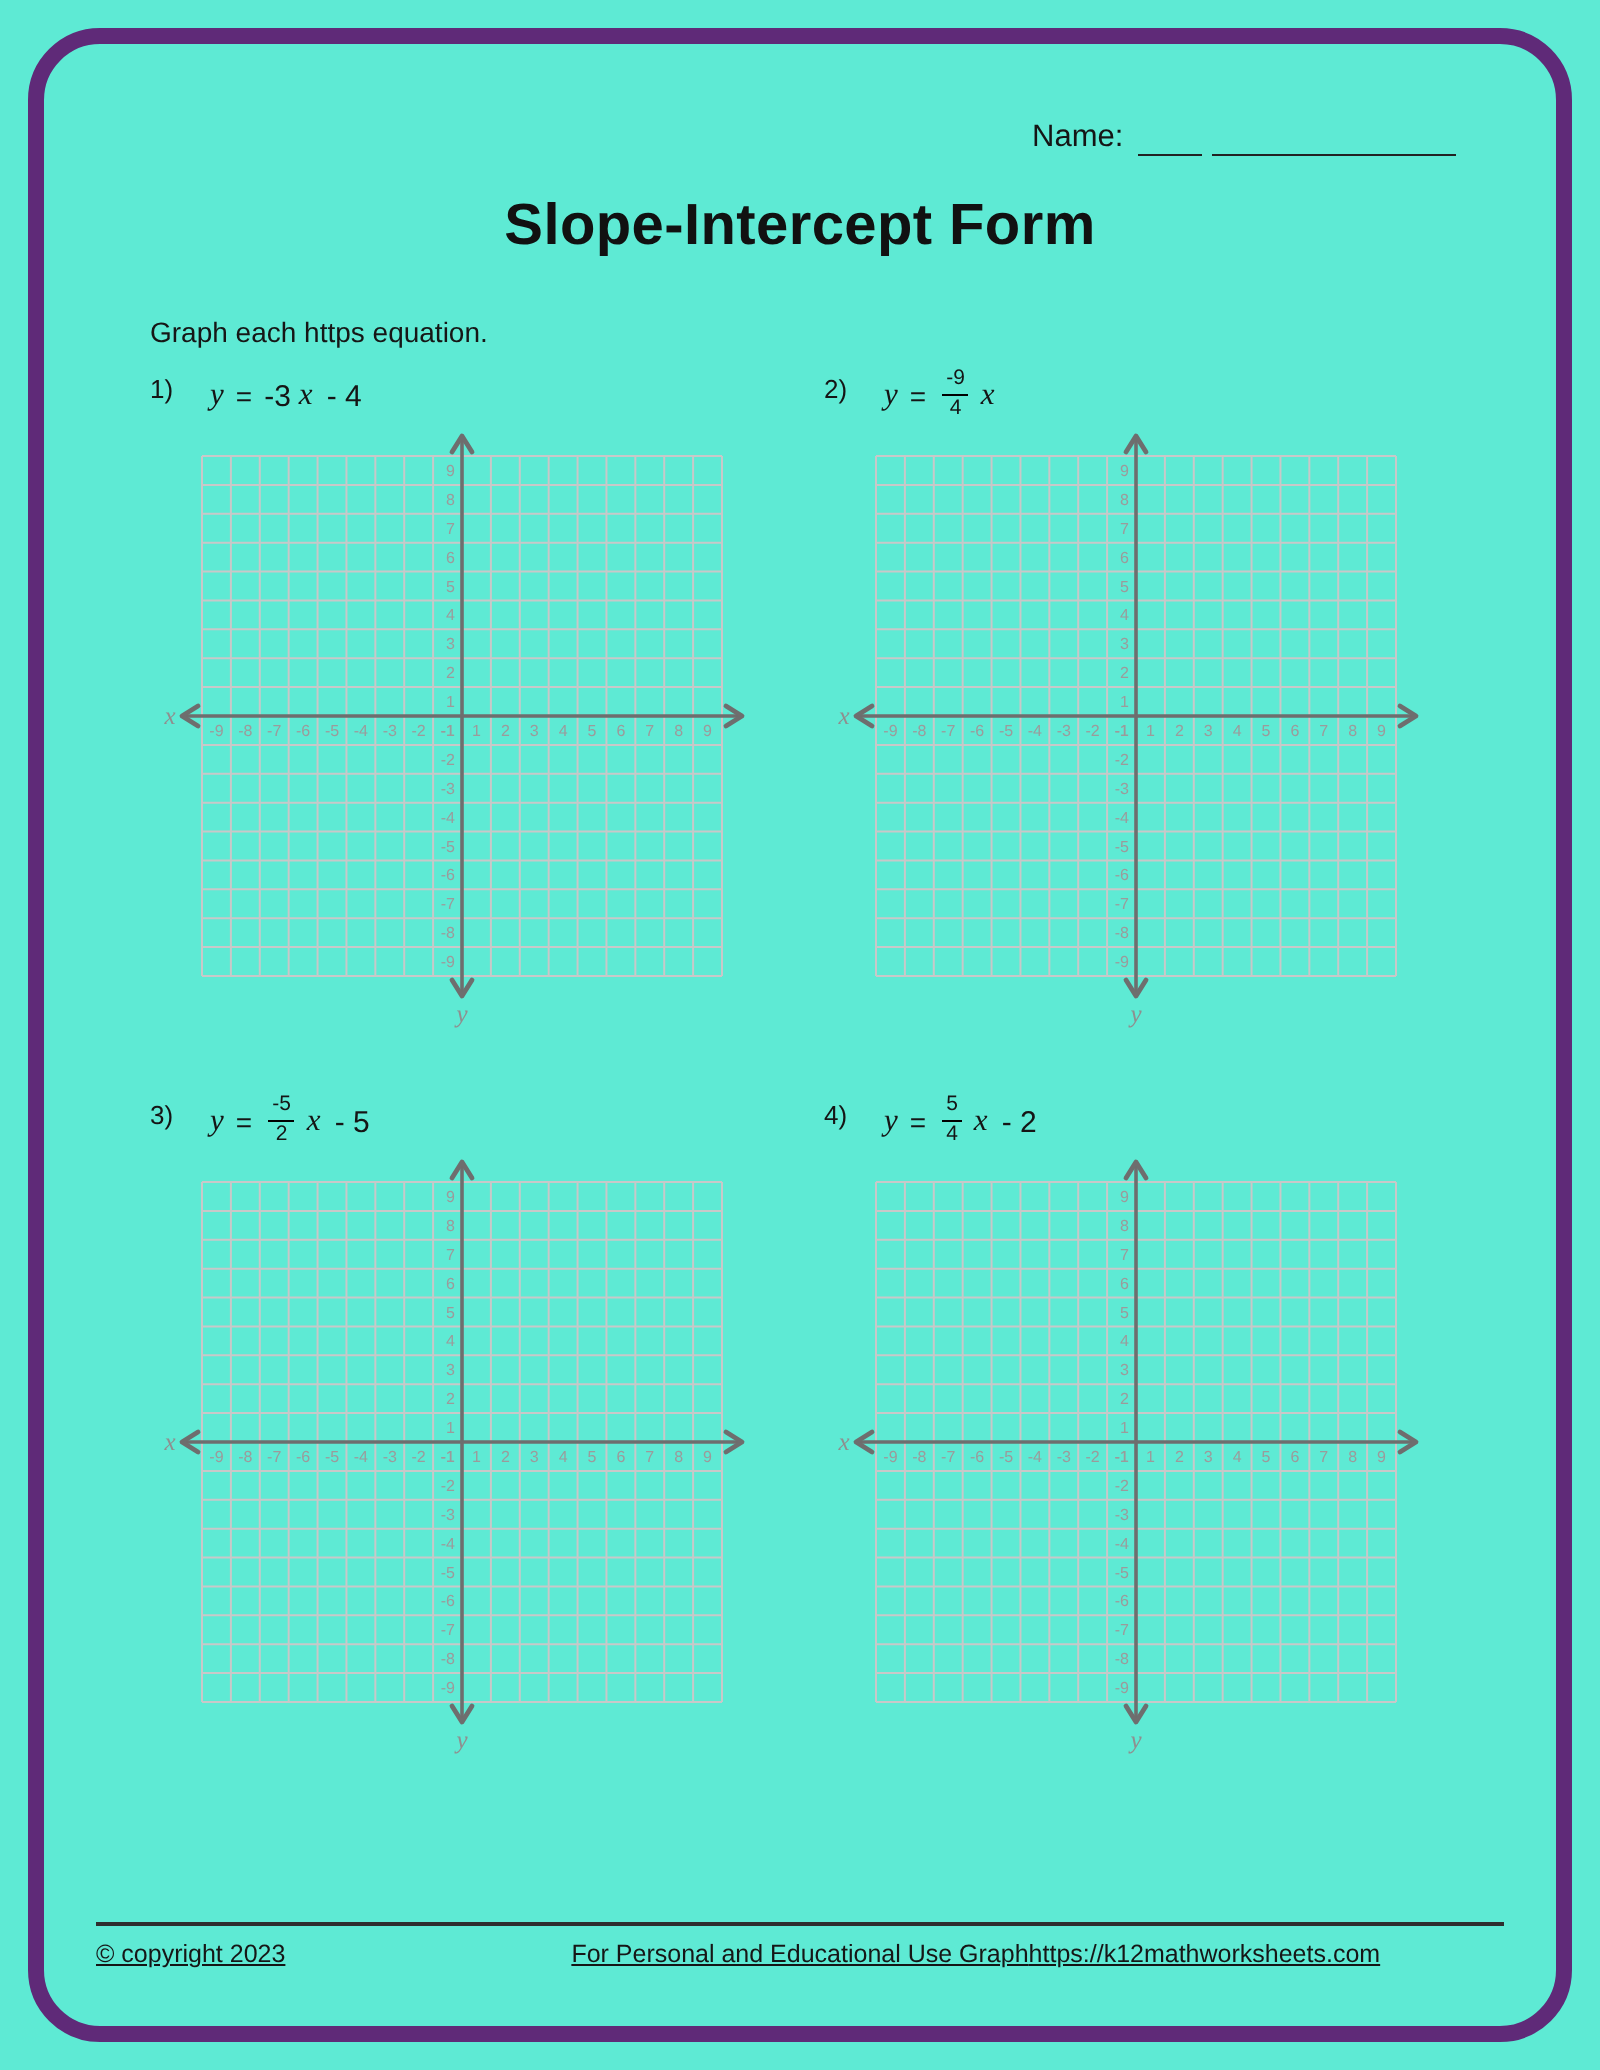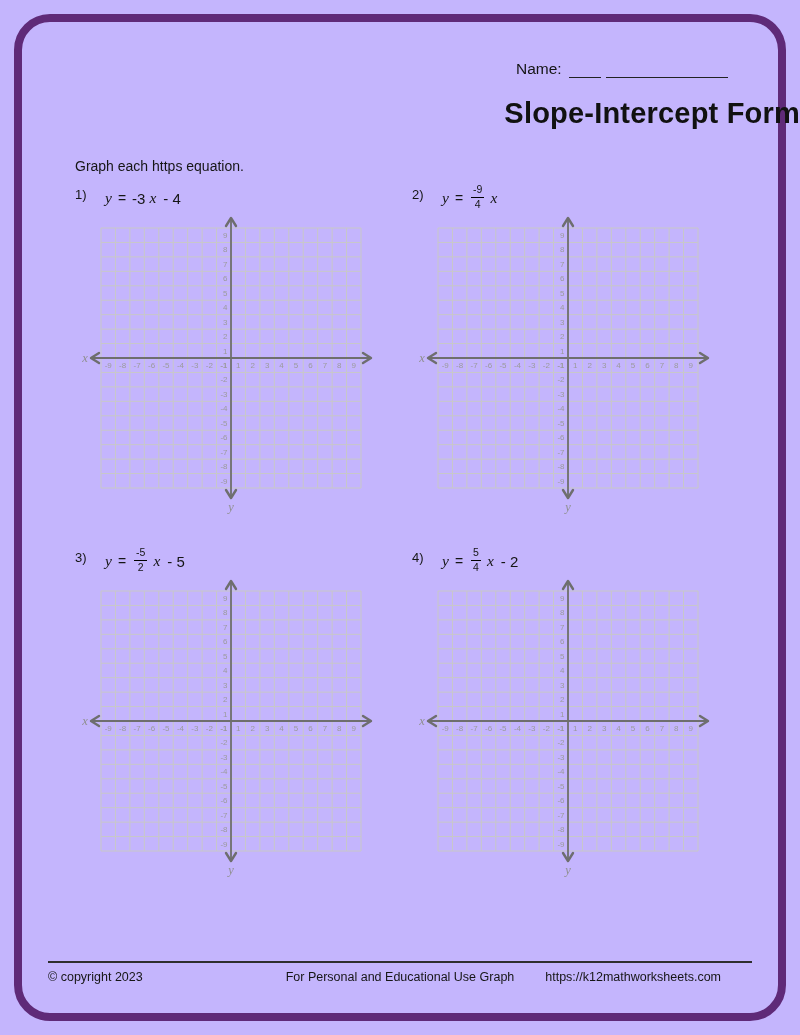--- a/index.html
+++ b/index.html
@@ -1,33 +1,33 @@
 <!DOCTYPE html>
 <html><head>
 <meta charset="utf-8">
 <style>
   html,body{margin:0;padding:0;background:#ffffff;}
   .sheet{
-    position:relative;width:800px;height:1035px;background:#c4b5fd;
+    position:relative;width:800px;height:1035px;background:#5eead4;
     font-family:"Liberation Sans",sans-serif;color:#151515;overflow:hidden;
   }
   .page-border{
     position:absolute;left:14px;top:14px;right:14px;bottom:14px;
     border:8px solid #5f2a78;border-radius:36px;pointer-events:none;
   }
   .name-row{
     position:absolute;top:60px;left:516px;font-size:15.5px;
     display:flex;align-items:flex-end;white-space:nowrap;
   }
   .name-row .lbl{margin-right:7px;}
   .name-seg{display:inline-block;border-bottom:1.6px solid #222;height:15px;}
   .seg1{width:32px;margin-right:5px;}
   .seg2{width:122px;}
   .title{
-    position:absolute;top:97px;left:0;width:100%;text-align:right;
+    position:absolute;top:97px;left:0;width:100%;text-align:center;
     font-size:29px;font-weight:700;letter-spacing:0.2px;margin:0;color:#111;
   }
   .instruction{position:absolute;top:158px;left:75px;font-size:14px;color:#161616;}
   .problems{position:absolute;left:0;top:0;width:100%;height:100%;}
   .problem{position:absolute;width:330px;}
   .problem:nth-child(1){left:63px;top:186px;}
   .problem:nth-child(2){left:400px;top:186px;}
   .problem:nth-child(3){left:63px;top:549px;}
   .problem:nth-child(4){left:400px;top:549px;}
   .prob-head{display:flex;align-items:center;height:24px;padding-left:12px;}
@@ -36,29 +36,29 @@
   .evar{font-family:"Liberation Serif",serif;font-style:italic;font-size:15.5px;}
   .esign{margin:0 6px;font-size:14px;}
   .ecoef{font-size:15px;}
   .frac{display:inline-flex;flex-direction:column;align-items:center;line-height:1.05;
         font-size:10.5px;margin:0 2px;transform:translateY(-1px);}
   .frac .num{border-bottom:1px solid #000;padding:0 2px 1px;}
   .frac .den{padding-top:1px;}
   .ex{margin-left:4px;}
   .etail{margin-left:7px;font-size:15px;white-space:pre;}
   .grid-slot{margin-top:4px;margin-left:14px;width:300px;height:300px;}
-  .footer{position:absolute;left:48px;right:48px;top:961px;}
+  .footer{position:absolute;left:48px;right:48px;top:961px;text-decoration:underline;}
   .footer-line{border-top:2px solid #2e2e2e;height:0;}
   .footer-row{
     margin-top:7px;display:grid;grid-template-columns:1fr auto 1fr;
     font-size:12.5px;color:#161616;align-items:baseline;
   }
   .footer-row .f-left{text-align:left;}
   .footer-row .f-center{text-align:center;}
-  .footer-row .f-right{text-align:center;}
+  .footer-row .f-right{text-align:left;}
 </style>
 </head>
 <body>
 
 <div class="sheet">
   <div class="page-border"></div>
 
   <div class="name-row">
     <span class="lbl">Name:</span>
     <span class="name-seg seg1"></span>

